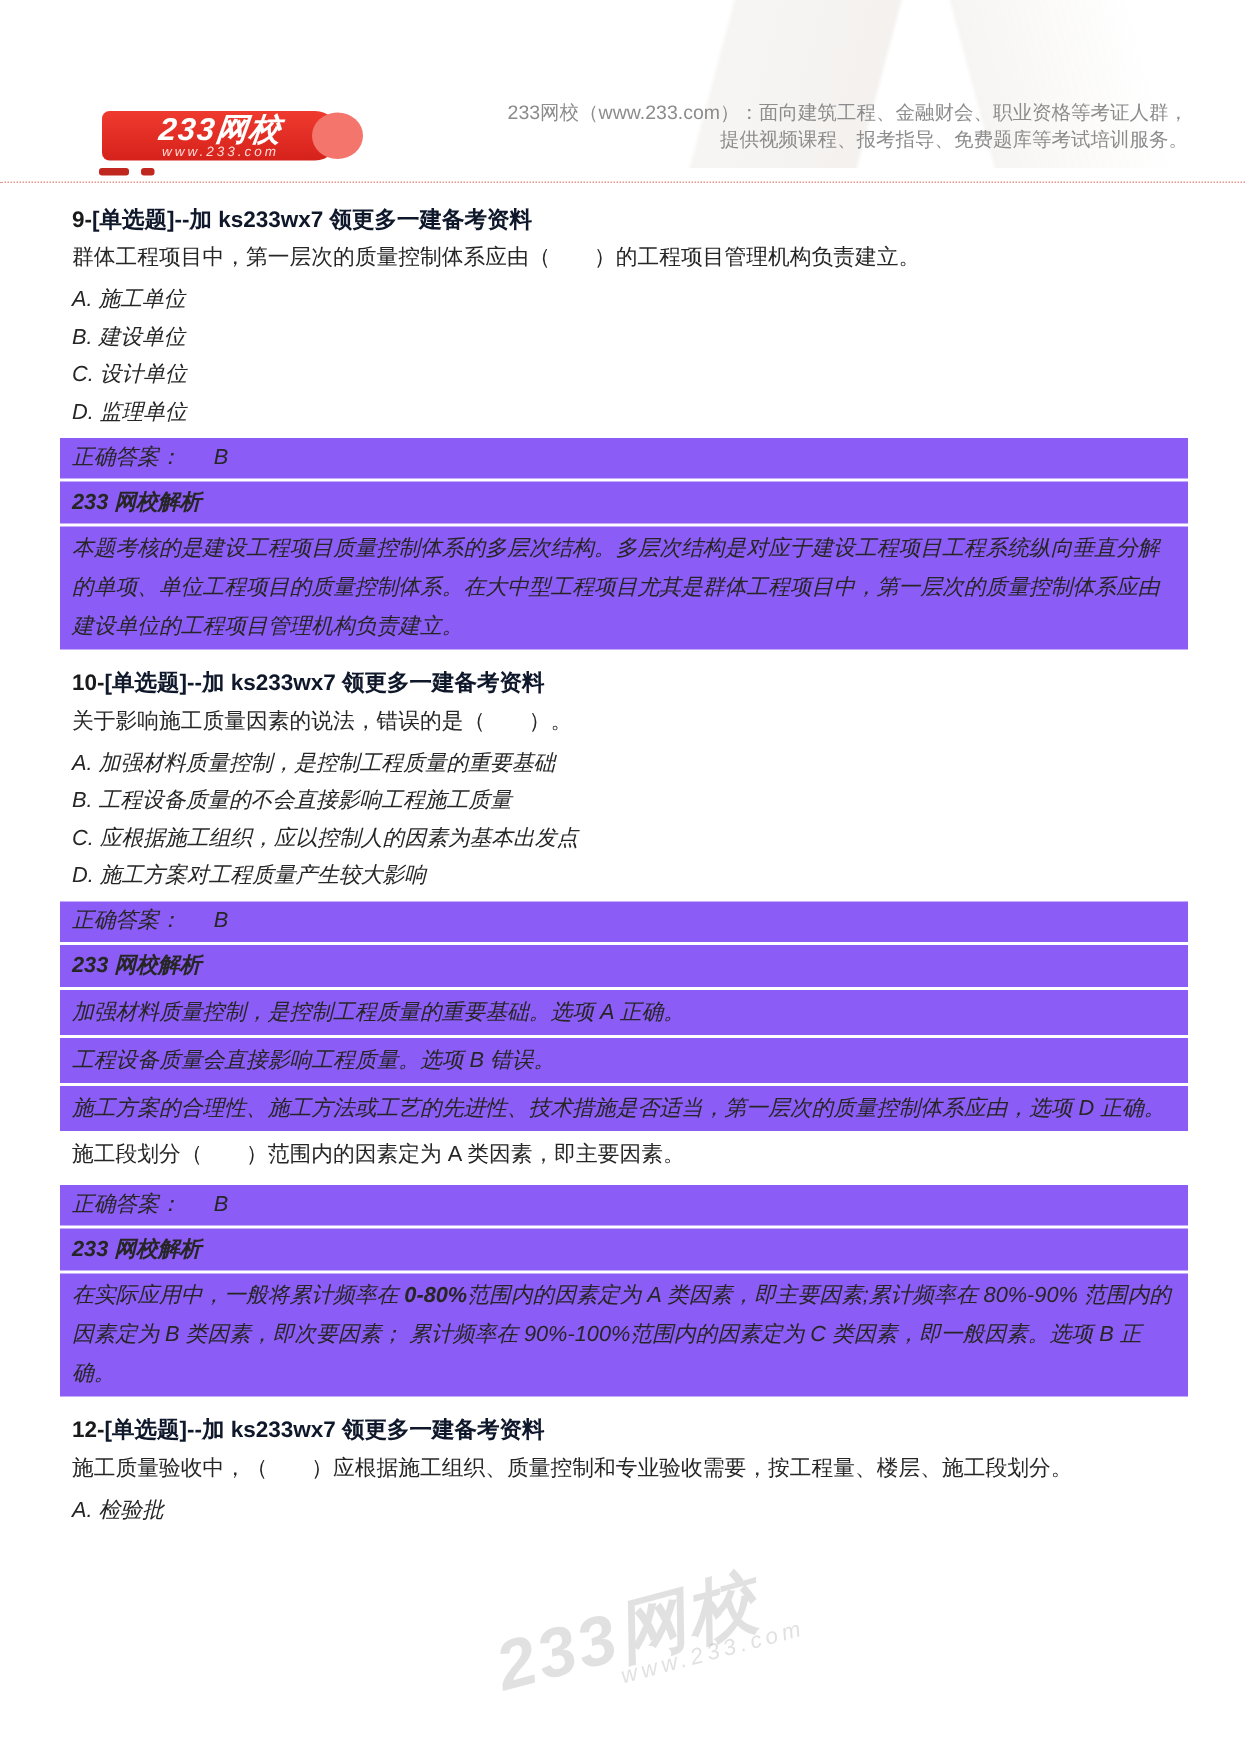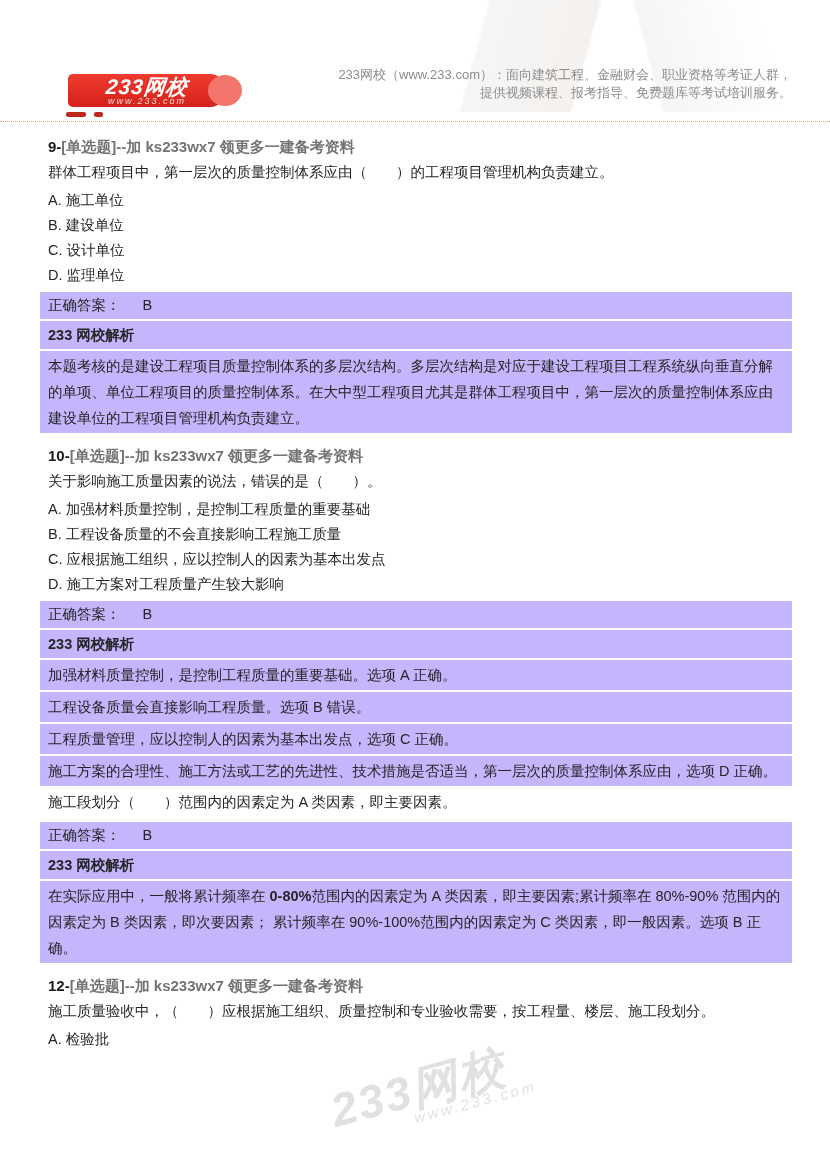--- a/index.html
+++ b/index.html
@@ -41,28 +41,29 @@
   .logo-dash.d2{left:94px;width:9px;}
   .tagline{
     position:absolute;right:38px;top:66px;text-align:right;
     color:#8c8c8c;font-size:13px;line-height:18px;z-index:2;
   }
   
   .main{padding:2px 42px 0 48px;position:relative;z-index:1;}
   .question{margin:0 0 4px 0;}
   .q-title{margin:13px 0 5px;font-size:15px;font-weight:bold;line-height:19px;}
   .q-num{color:#1a1a1a;}
-  .q-red{color:#737373;}
+  .q-red{color:#0f172a;}
   .q-stem{margin:6px 0 9px;line-height:21px;}
-  .q-options{list-style:none;margin:0 0 6px;padding:0;}
+  .q-options{list-style:none;margin:0 0 6px;padding:0;font-style:italic;}
   .q-option{margin:0 0 9px;line-height:16px;}
   .shade{
-    background:#c4b5fd;
+    background:#8b5cf6;
     margin:0 -4px 2px -8px;
     padding:5px 6px 5px 8px;
+    font-style:italic;
   }
   .q-answer{line-height:17px;}
   .q-answer-val{margin-left:22px;}
   .q-analysis-heading{font-weight:bold;line-height:18px;}
   .q-para{margin:0 -4px 2px -8px;line-height:26px;padding:2px 6px 2px 8px;}
   .b{font-weight:bold;}
   
   .watermark{
     position:absolute;left:330px;top:1062px;transform:rotate(-15deg);
     color:rgba(170,170,170,.35);z-index:0;pointer-events:none;
@@ -112,21 +113,20 @@
         <li class="q-option">A. 加强材料质量控制，是控制工程质量的重要基础</li>
         <li class="q-option">B. 工程设备质量的不会直接影响工程施工质量</li>
         <li class="q-option">C. 应根据施工组织，应以控制人的因素为基本出发点</li>
         <li class="q-option">D. 施工方案对工程质量产生较大影响</li>
       </ul>
     <div class="q-answer shade"><span>正确答案：</span><span class="q-answer-val">B</span></div>
     <div class="q-analysis-heading shade">233 网校解析</div>
     <div>
         <p class="q-para shade"><span>加强材料质量控制，是控制工程质量的重要基础。选项 A 正确。</span></p>
         <p class="q-para shade"><span>工程设备质量会直接影响工程质量。选项 B 错误。</span></p>
-        <p class="q-para shade"><span>工程质量管理，应以控制人的因素为基本出发点，选项 C 正确。</span></p>
         <p class="q-para shade"><span>施工方案的合理性、施工方法或工艺的先进性、技术措施是否适当，第一层次的质量控制体系应由，选项 D 正确。</span></p>
       </div>
   </section>
 
   <section class="question">
     <p class="q-stem">施工段划分（　　）范围内的因素定为 A 类因素，即主要因素。</p>
     <div class="q-answer shade"><span>正确答案：</span><span class="q-answer-val">B</span></div>
     <div class="q-analysis-heading shade">233 网校解析</div>
     <div>
         <p class="q-para shade"><span>在实际应用中，一般将累计频率在 </span><span class="b">0-80%</span><span>范围内的因素定为 A 类因素，即主要因素;累计频率在 80%-90% 范围内的因素定为 B 类因素，即次要因素； 累计频率在 90%-100%范围内的因素定为 C 类因素，即一般因素。选项 B 正确。</span></p>

